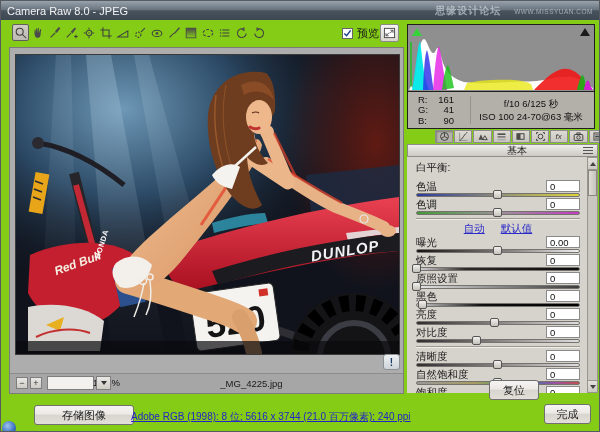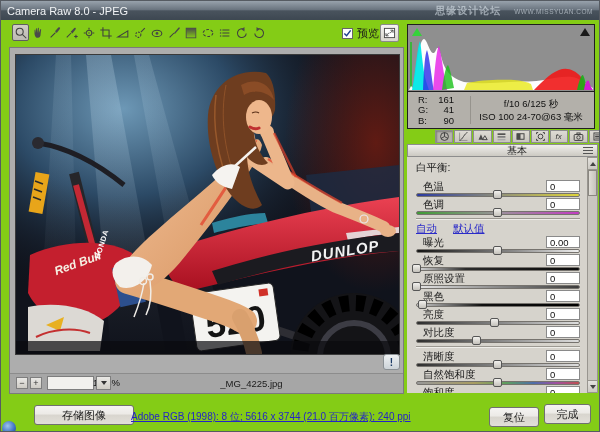--- a/index.html
+++ b/index.html
@@ -54,26 +54,26 @@
   .sarrow.down{bottom:0;border-top:1px solid #98958f;}
   .tri-up{width:0;height:0;border-left:3px solid transparent;border-right:3px solid transparent;border-bottom:4px solid #444;}
   .tri-down{width:0;height:0;border-left:3px solid transparent;border-right:3px solid transparent;border-top:4px solid #444;}
   .scrollthumb{position:absolute;left:0;top:12px;width:9px;height:26px;background:linear-gradient(90deg,#e0ddd6,#c6c3bc);border:1px solid #8a8780;box-sizing:border-box;}
   
   .wbrow{display:flex;height:17px;margin-bottom:2px;font-size:10.5px;color:#1a1a1a;}
   .wblabel{width:45px;}
   .wbsel{flex:1;height:15px;background:#fff;border:1px solid #767676;display:flex;align-items:center;padding:0 4px;box-sizing:border-box;}
   .wbsel .caret{margin-left:auto;}
   .srow{position:relative;height:18px;}
-  .slabel{position:absolute;left:7px;top:0;font-size:10.5px;color:#1a1a1a;}
+  .slabel{position:absolute;left:0;top:0;font-size:10.5px;color:#1a1a1a;}
   .sval{position:absolute;right:0;top:0;width:34px;height:12px;background:#fff;border:1px solid #8a8a8a;font-size:9.5px;line-height:11px;padding-left:3px;box-sizing:border-box;color:#111;}
   .strack{position:absolute;left:0;right:0;top:13px;height:4px;border:1px solid #76736e;border-radius:2px;box-sizing:border-box;}
   .sthumb{position:absolute;top:-4px;width:9px;height:9px;background:linear-gradient(#f2f1ee,#c4c1ba);border:1px solid #565656;border-radius:2px;box-sizing:border-box;}
   .hdiv{border-top:1px solid #9c9992;border-bottom:1px solid #eeede9;margin:2px 0;height:0;}
-  .linksrow{display:flex;justify-content:flex-start;gap:16px;height:14px;font-size:10.5px;align-items:center;}
+  .linksrow{display:flex;justify-content:center;gap:16px;height:14px;font-size:10.5px;align-items:center;}
   .lnk{color:#2b2bc8;text-decoration:underline;cursor:pointer;}
   .t-temp{background:linear-gradient(90deg,#2a3aa0,#8f8f7a 50%,#ded43a);}
   .t-tint{background:linear-gradient(90deg,#3f9c35,#9a929a 50%,#c23cc2);}
   .t-exp{background:linear-gradient(90deg,#141414,#8a8a8a 60%,#f0f0f0);}
   .t-rec{background:linear-gradient(90deg,#dcdcdc,#2a2a2a 30%,#0a0a0a);}
   .t-fill{background:linear-gradient(90deg,#e6e6e6,#8a8a8a 50%,#3c3c3c);}
   .t-blk{background:linear-gradient(90deg,#d0d0d0,#101010 40%,#000);}
   .t-gray{background:linear-gradient(90deg,#2e2e2e,#dedede);}
   .t-vib{background:linear-gradient(90deg,#989898,#a89c62 35%,#5e9e5e 55%,#4e6ea8 72%,#a050a0 86%,#c05050);}
   
@@ -514,17 +514,17 @@
         <span class="tri-up"></span>
       </div>
     <div class="scrollthumb"></div>
     <div class="sarrow down">
         <span class="tri-down"></span>
       </div>
   </div>
 
   <div class="btn" style="left:33px;top:404px;width:100px">存储图像</div>
   <div class="flink">Adobe RGB (1998): 8 位; 5616 x 3744 (21.0 百万像素); 240 ppi</div>
-  <div class="btn" style="left:488px;top:406px;width:50px">复位</div>
+  <div class="btn" style="left:488px;top:379px;width:50px">复位</div>
   <div class="btn" style="left:543px;top:403px;width:47px">完成</div>
 
   <div class="corner-orb"></div>
 </div>
 
 </body></html>

